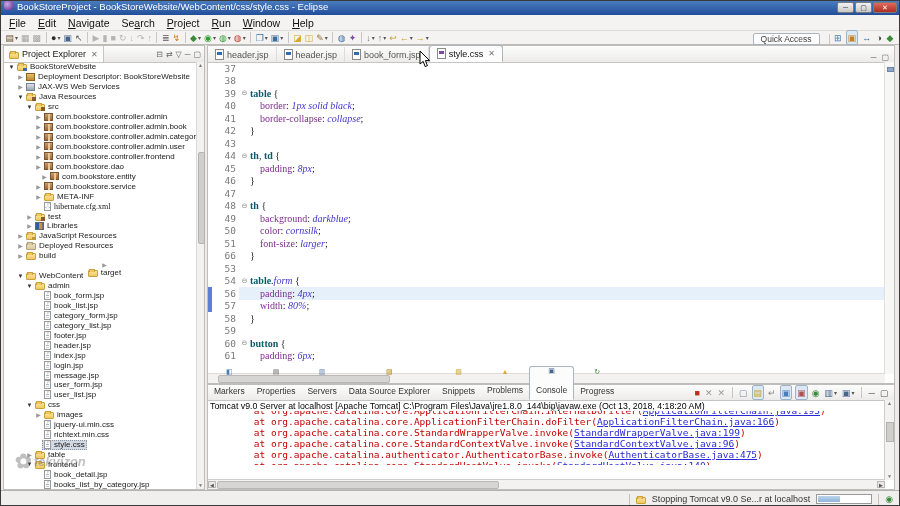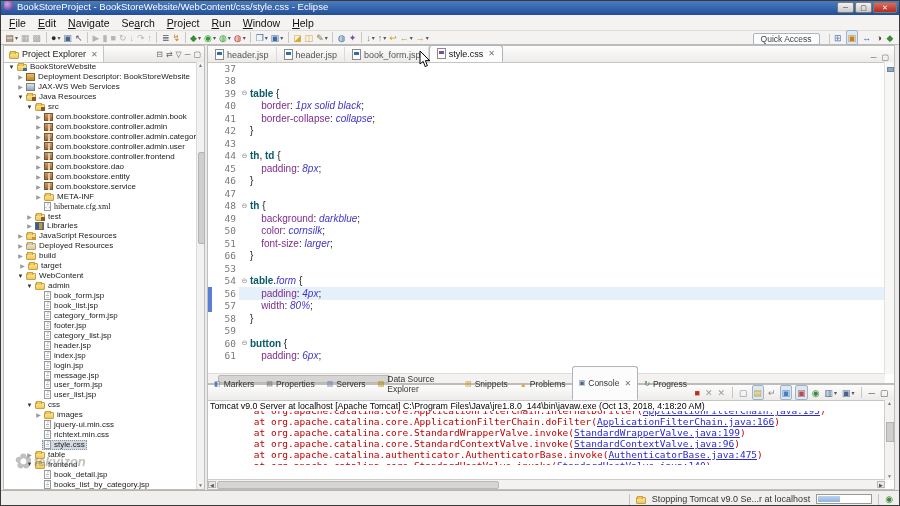--- a/index.html
+++ b/index.html
@@ -82,35 +82,35 @@
   #ewin-icons{margin-left:auto;display:flex;gap:5px;padding-right:5px;align-items:center;}
   #code{position:absolute;left:0;top:16px;right:9px;bottom:9px;overflow:hidden;}
   .cline{height:12.5px;display:flex;align-items:center;}
   .cb{width:4px;align-self:stretch;flex:none;}
   .cb.chg{background:#5B7FD4;}
   .lnum{width:24px;flex:none;text-align:right;color:#7A7A7A;font-size:9.5px;
     font-family:"DejaVu Sans Mono",monospace;padding-right:3px;}
   .linebody{flex:1;display:flex;align-items:center;height:100%;}
   .cline.cur .linebody{background:#E6F0FB;}
   .fold{width:11px;flex:none;font-size:7px;color:#8a8a8a;text-align:center;line-height:12px;}
-  .ctext{white-space:pre;font-family:Liberation Sans, sans-serif;font-size:10px;}
+  .ctext{white-space:pre;font-family:Liberation Serif, serif;font-size:10px;}
   .t-s{color:#0A5A68;font-weight:bold;}
   .t-p{color:#7D2C8C;}
   .t-v{color:#4034C8;font-style:italic;}
   .t-b{color:#1c1c1c;}
   #eruler{position:absolute;right:0;top:16px;bottom:9px;width:9px;background:#F7F7F6;border-left:1px solid #E2E1DF;}
   #eruler-mark{position:absolute;left:2px;top:5px;width:5px;height:3px;background:#8FA6C5;border:1px solid #6C84A5;}
   #ehscroll{position:absolute;left:0;right:9px;bottom:0;height:9px;background:#F3F2F0;border-top:1px solid #DEDDDB;}
   .hthumb{position:absolute;top:1px;height:6px;background:#D6D5D3;border:1px solid #B9B8B6;border-radius:2px;}
   
   #bottom{position:absolute;left:206px;top:383px;width:688px;height:106px;background:#fff;
     border:1px solid #BEBDBA;box-sizing:border-box;}
   #btabs{height:15px;background:linear-gradient(#FDFDFD,#ECEBE9);border-bottom:1px solid #C6C5C2;
     display:flex;align-items:flex-end;}
-  .btab{display:flex;align-items:center;gap:3px;height:32px;padding:0 6px;font-size:8.5px;color:#333;}
+  .btab{display:flex;align-items:center;gap:10px;height:32px;padding:0 6px;font-size:8.5px;color:#333;flex-direction:column;}
   .btab.active{background:#FCFCFC;border:1px solid #AEB4BC;border-bottom:1px solid #FCFCFC;border-radius:3px 3px 0 0;}
   .bicon{font-size:7px;}
   #con-toolbar{margin-left:auto;display:flex;align-items:center;gap:2px;padding-right:4px;}
   #con-hdr{height:11px;font-size:8.8px;color:#000;padding-left:2px;white-space:nowrap;overflow:hidden;}
   #con-lines{position:absolute;left:0;top:26px;right:9px;height:54px;overflow:hidden;}
   .conline{white-space:pre;font-family:"DejaVu Sans Mono",monospace;font-size:9.5px;line-height:11px;}
   #con-lines .conline:first-child{margin-top:-6px;}
   .cl-pre,.cl-post{color:#C40000;}
   .cl-link{color:#2A2AD4;text-decoration:underline;}
   #chscroll{position:absolute;left:0;right:9px;bottom:0;height:9px;background:#F3F2F0;border-top:1px solid #CFCECB;}
@@ -345,28 +345,28 @@
           <span class="tw o">▼</span>
           <span class="selwrap">
             <span class="ti ti-src"></span>
             <span>src</span>
           </span>
         </div>
         <div class="trow" style="padding-left: 31px;">
           <span class="tw c">▶</span>
           <span class="selwrap">
             <span class="ti ti-pkg"></span>
+            <span>com.bookstore.controller.admin</span>
+          </span>
+        </div>
+        <div class="trow" style="padding-left: 31px;">
+          <span class="tw c">▶</span>
+          <span class="selwrap">
+            <span class="ti ti-pkg"></span>
             <span>com.bookstore.controller.admin.book</span>
-          </span>
-        </div>
-        <div class="trow" style="padding-left: 31px;">
-          <span class="tw c">▶</span>
-          <span class="selwrap">
-            <span class="ti ti-pkg"></span>
-            <span>com.bookstore.controller.admin</span>
           </span>
         </div>
         <div class="trow" style="padding-left: 31px;">
           <span class="tw c">▶</span>
           <span class="selwrap">
             <span class="ti ti-pkg"></span>
             <span>com.bookstore.controller.admin.category</span>
           </span>
         </div>
         <div class="trow" style="padding-left: 31px;">
@@ -383,21 +383,21 @@
             <span>com.bookstore.controller.frontend</span>
           </span>
         </div>
         <div class="trow" style="padding-left: 31px;">
           <span class="tw c">▶</span>
           <span class="selwrap">
             <span class="ti ti-pkg"></span>
             <span>com.bookstore.dao</span>
           </span>
         </div>
-        <div class="trow" style="padding-left: 31px;">
+        <div class="trow" style="padding-left: 31px; margin-left: 6px;">
           <span class="tw c">▶</span>
           <span class="selwrap">
             <span class="ti ti-pkg"></span>
             <span>com.bookstore.entity</span>
           </span>
         </div>
         <div class="trow" style="padding-left: 31px;">
           <span class="tw c">▶</span>
           <span class="selwrap">
             <span class="ti ti-pkg"></span>
@@ -446,21 +446,21 @@
             <span>Deployed Resources</span>
           </span>
         </div>
         <div class="trow" style="padding-left: 13px;">
           <span class="tw c">▶</span>
           <span class="selwrap">
             <span class="ti ti-fold"></span>
             <span>build</span>
           </span>
         </div>
-        <div class="trow" style="padding-left: 15px;">
+        <div class="trow" style="padding-left: 8px; flex-direction: column;">
           <span class="tw c">▶</span>
           <span class="selwrap">
             <span class="ti ti-fold"></span>
             <span>target</span>
           </span>
         </div>
         <div class="trow" style="padding-left: 13px;">
           <span class="tw o">▼</span>
           <span class="selwrap">
             <span class="ti ti-fold"></span>
@@ -492,28 +492,28 @@
           <span class="tw c"></span>
           <span class="selwrap">
             <span class="ti ti-file"></span>
             <span>category_form.jsp</span>
           </span>
         </div>
         <div class="trow" style="padding-left: 31px;">
           <span class="tw c"></span>
           <span class="selwrap">
             <span class="ti ti-file"></span>
+            <span>category_list.jsp</span>
+          </span>
+        </div>
+        <div class="trow" style="padding-left: 31px;">
+          <span class="tw c"></span>
+          <span class="selwrap">
+            <span class="ti ti-file"></span>
             <span>footer.jsp</span>
-          </span>
-        </div>
-        <div class="trow" style="padding-left: 31px;">
-          <span class="tw c"></span>
-          <span class="selwrap">
-            <span class="ti ti-file"></span>
-            <span>category_list.jsp</span>
           </span>
         </div>
         <div class="trow" style="padding-left: 31px;">
           <span class="tw c"></span>
           <span class="selwrap">
             <span class="ti ti-file"></span>
             <span>header.jsp</span>
           </span>
         </div>
         <div class="trow" style="padding-left: 31px;">

